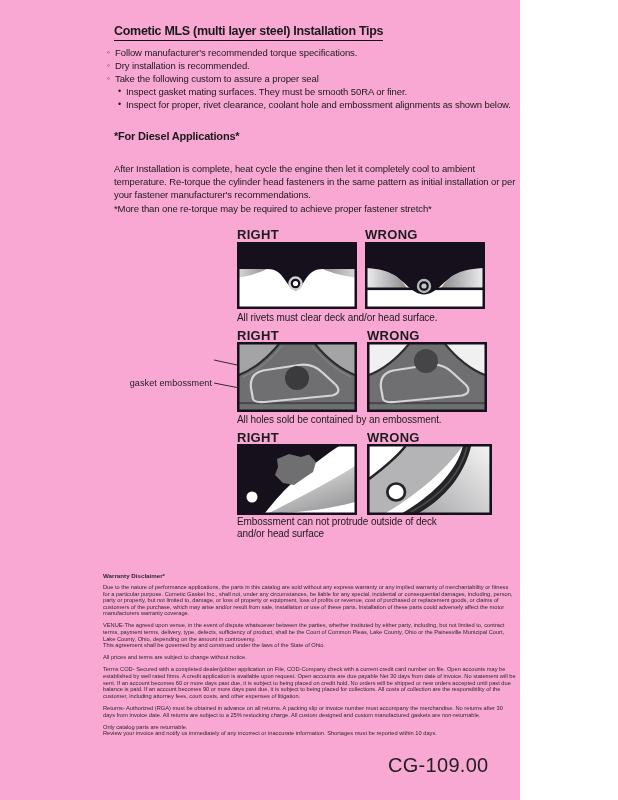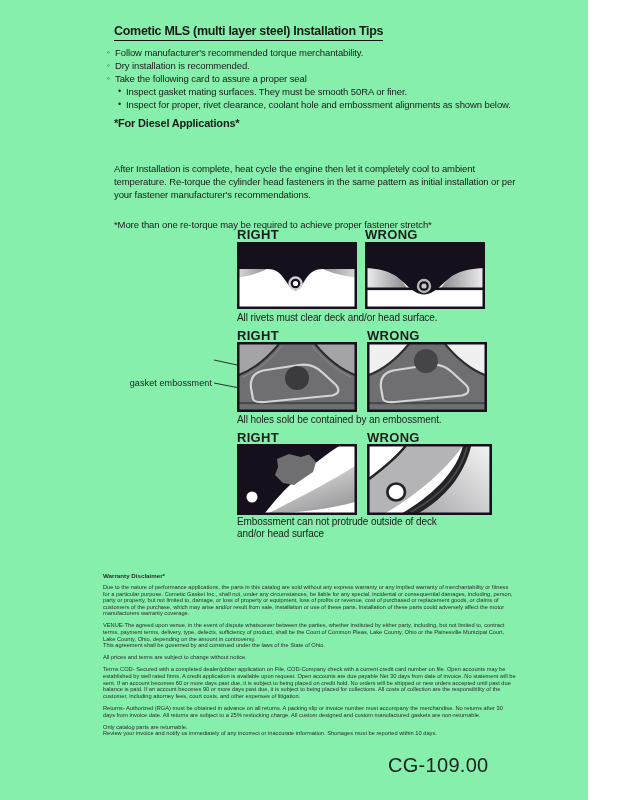--- a/index.html
+++ b/index.html
@@ -1,33 +1,33 @@
 <!DOCTYPE html>
 <html><head>
 <meta charset="utf-8">
 <style>
   html,body{margin:0;padding:0;background:#ffffff;}
-  .page{position:relative;width:588px;height:800px;background:#86efac;overflow:hidden;
+  .page{position:relative;width:520px;height:800px;background:#f9a8d4;overflow:hidden;
         font-family:"Liberation Sans","DejaVu Sans",sans-serif;color:#1a1a1a;}
   .abs{position:absolute;}
 
   .title{left:114px;top:24px;font-size:12.5px;font-weight:bold;letter-spacing:-0.3px;
          border-bottom:1.5px solid #141414;padding-bottom:2px;display:inline-block;}
 
   .bullets{left:107px;top:46px;width:420px;font-size:9.5px;letter-spacing:-0.1px;line-height:13px;}
   .bullet-row{position:relative;padding-left:8px;}
   .bullet-row .marker{position:absolute;left:0;top:0;font-size:8px;}
   .sub-bullet-row{position:relative;padding-left:19px;}
   .sub-bullet-row .marker{position:absolute;left:11px;top:0;font-size:9px;}
 
-  .diesel-heading{left:114px;top:117px;font-size:11px;font-weight:bold;letter-spacing:-0.2px;}
+  .diesel-heading{left:114px;top:130px;font-size:11px;font-weight:bold;letter-spacing:-0.2px;}
   .para{left:114px;width:412px;font-size:9.5px;letter-spacing:-0.1px;line-height:12.8px;}
   .p1{top:133px;}
   .p2{top:163px;}
-  .p3{top:219px;}
+  .p3{top:203px;}
 
   .dg-label{width:120px;text-align:left;font-size:13px;font-weight:bold;letter-spacing:0.3px;color:#1b1b1d;}
   .dg-caption{left:237px;width:280px;font-size:10px;letter-spacing:-0.1px;line-height:11.5px;white-space:pre-line;}
   .panel{display:block;}
 
   .callout{right:406px;text-align:right;font-size:9px;letter-spacing:0.1px;line-height:9.5px;
            white-space:pre-line;color:#1b1b1d;}
   .co1{top:345px;width:120px;left:92px;text-align:right;}
   .co2{top:379px;width:120px;left:92px;text-align:right;}
 
@@ -40,29 +40,29 @@
 </head>
 <body>
 
 <div class="page">
 
   <div class="abs title">Cometic MLS (multi layer steel) Installation Tips</div>
 
   <div class="abs bullets">
     <div class="bullet-row">
       <span class="marker">◦</span>
-      <span>Follow manufacturer's recommended torque merchantability.</span>
+      <span>Follow manufacturer's recommended torque specifications.</span>
     </div>
     <div class="bullet-row">
       <span class="marker">◦</span>
       <span>Dry installation is recommended.</span>
     </div>
     <div class="bullet-row">
       <span class="marker">◦</span>
-      <span>Take the following card to assure a proper seal</span>
+      <span>Take the following custom to assure a proper seal</span>
     </div>
     <div class="sub-bullet-row">
       <span class="marker">•</span>
       <span>Inspect gasket mating surfaces.  They must be smooth 50RA or finer.</span>
     </div>
     <div class="sub-bullet-row">
       <span class="marker">•</span>
       <span>Inspect for proper, rivet clearance, coolant hole and embossment alignments as shown below.</span>
     </div>
   </div>

